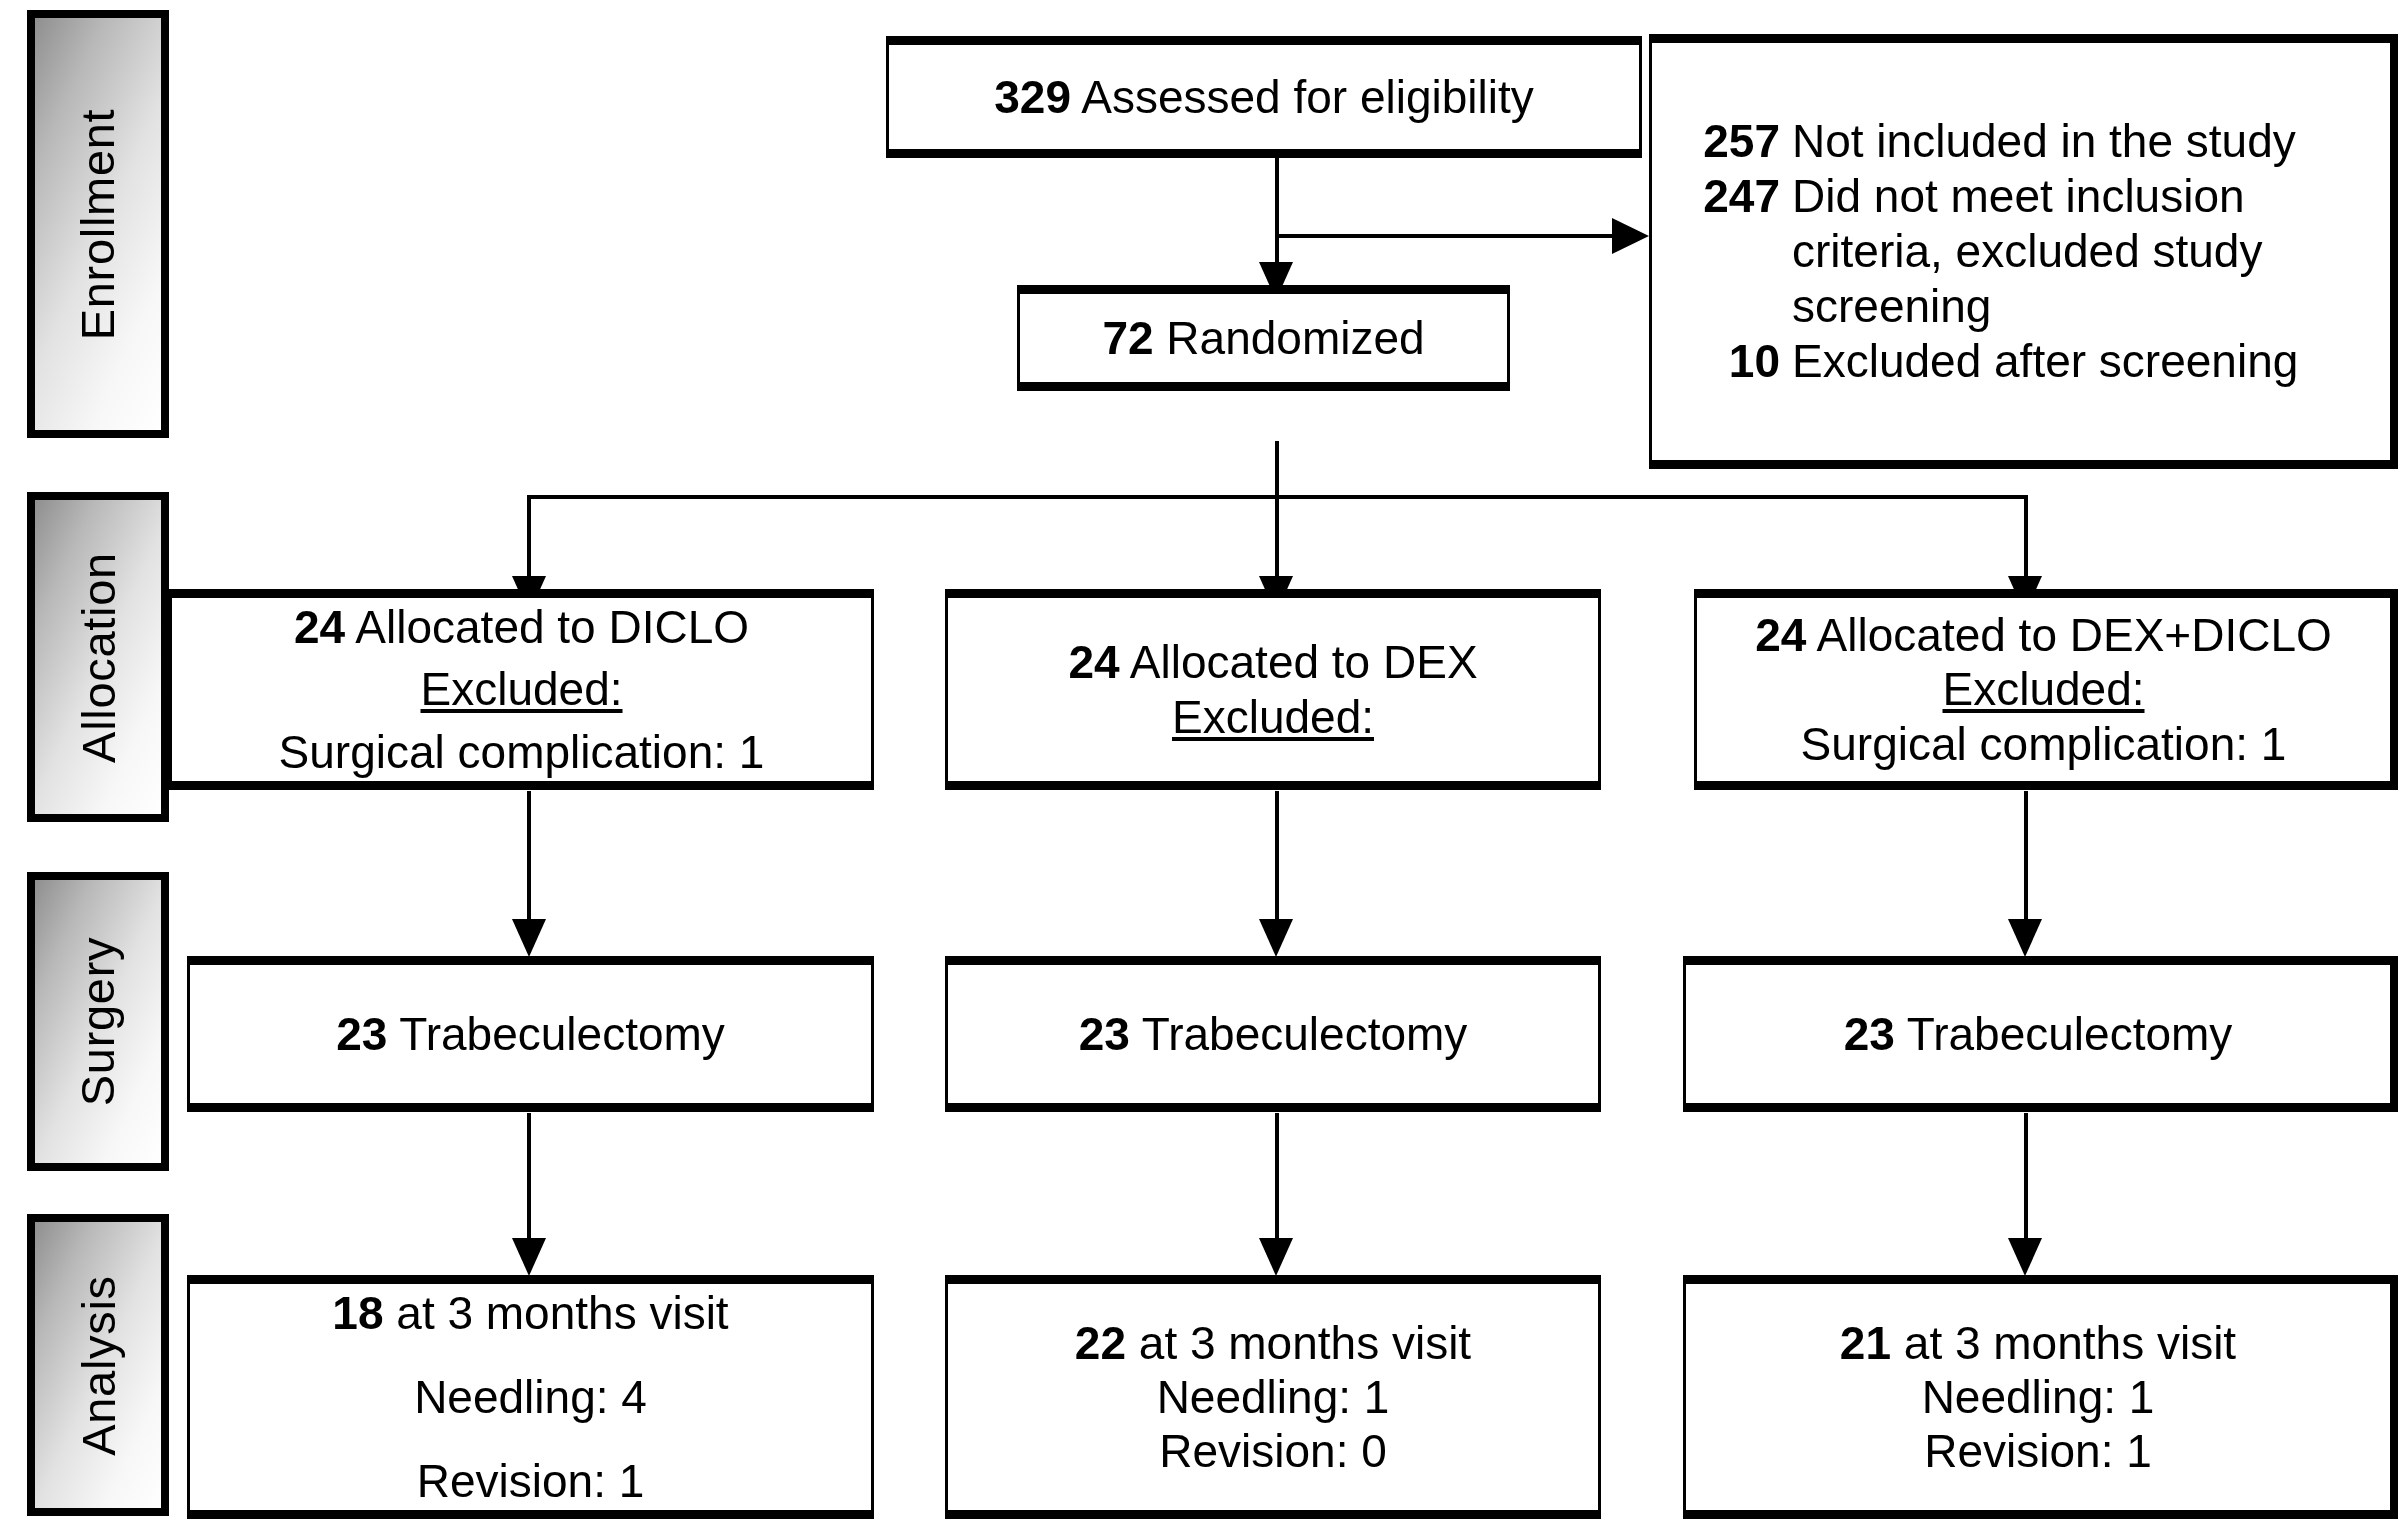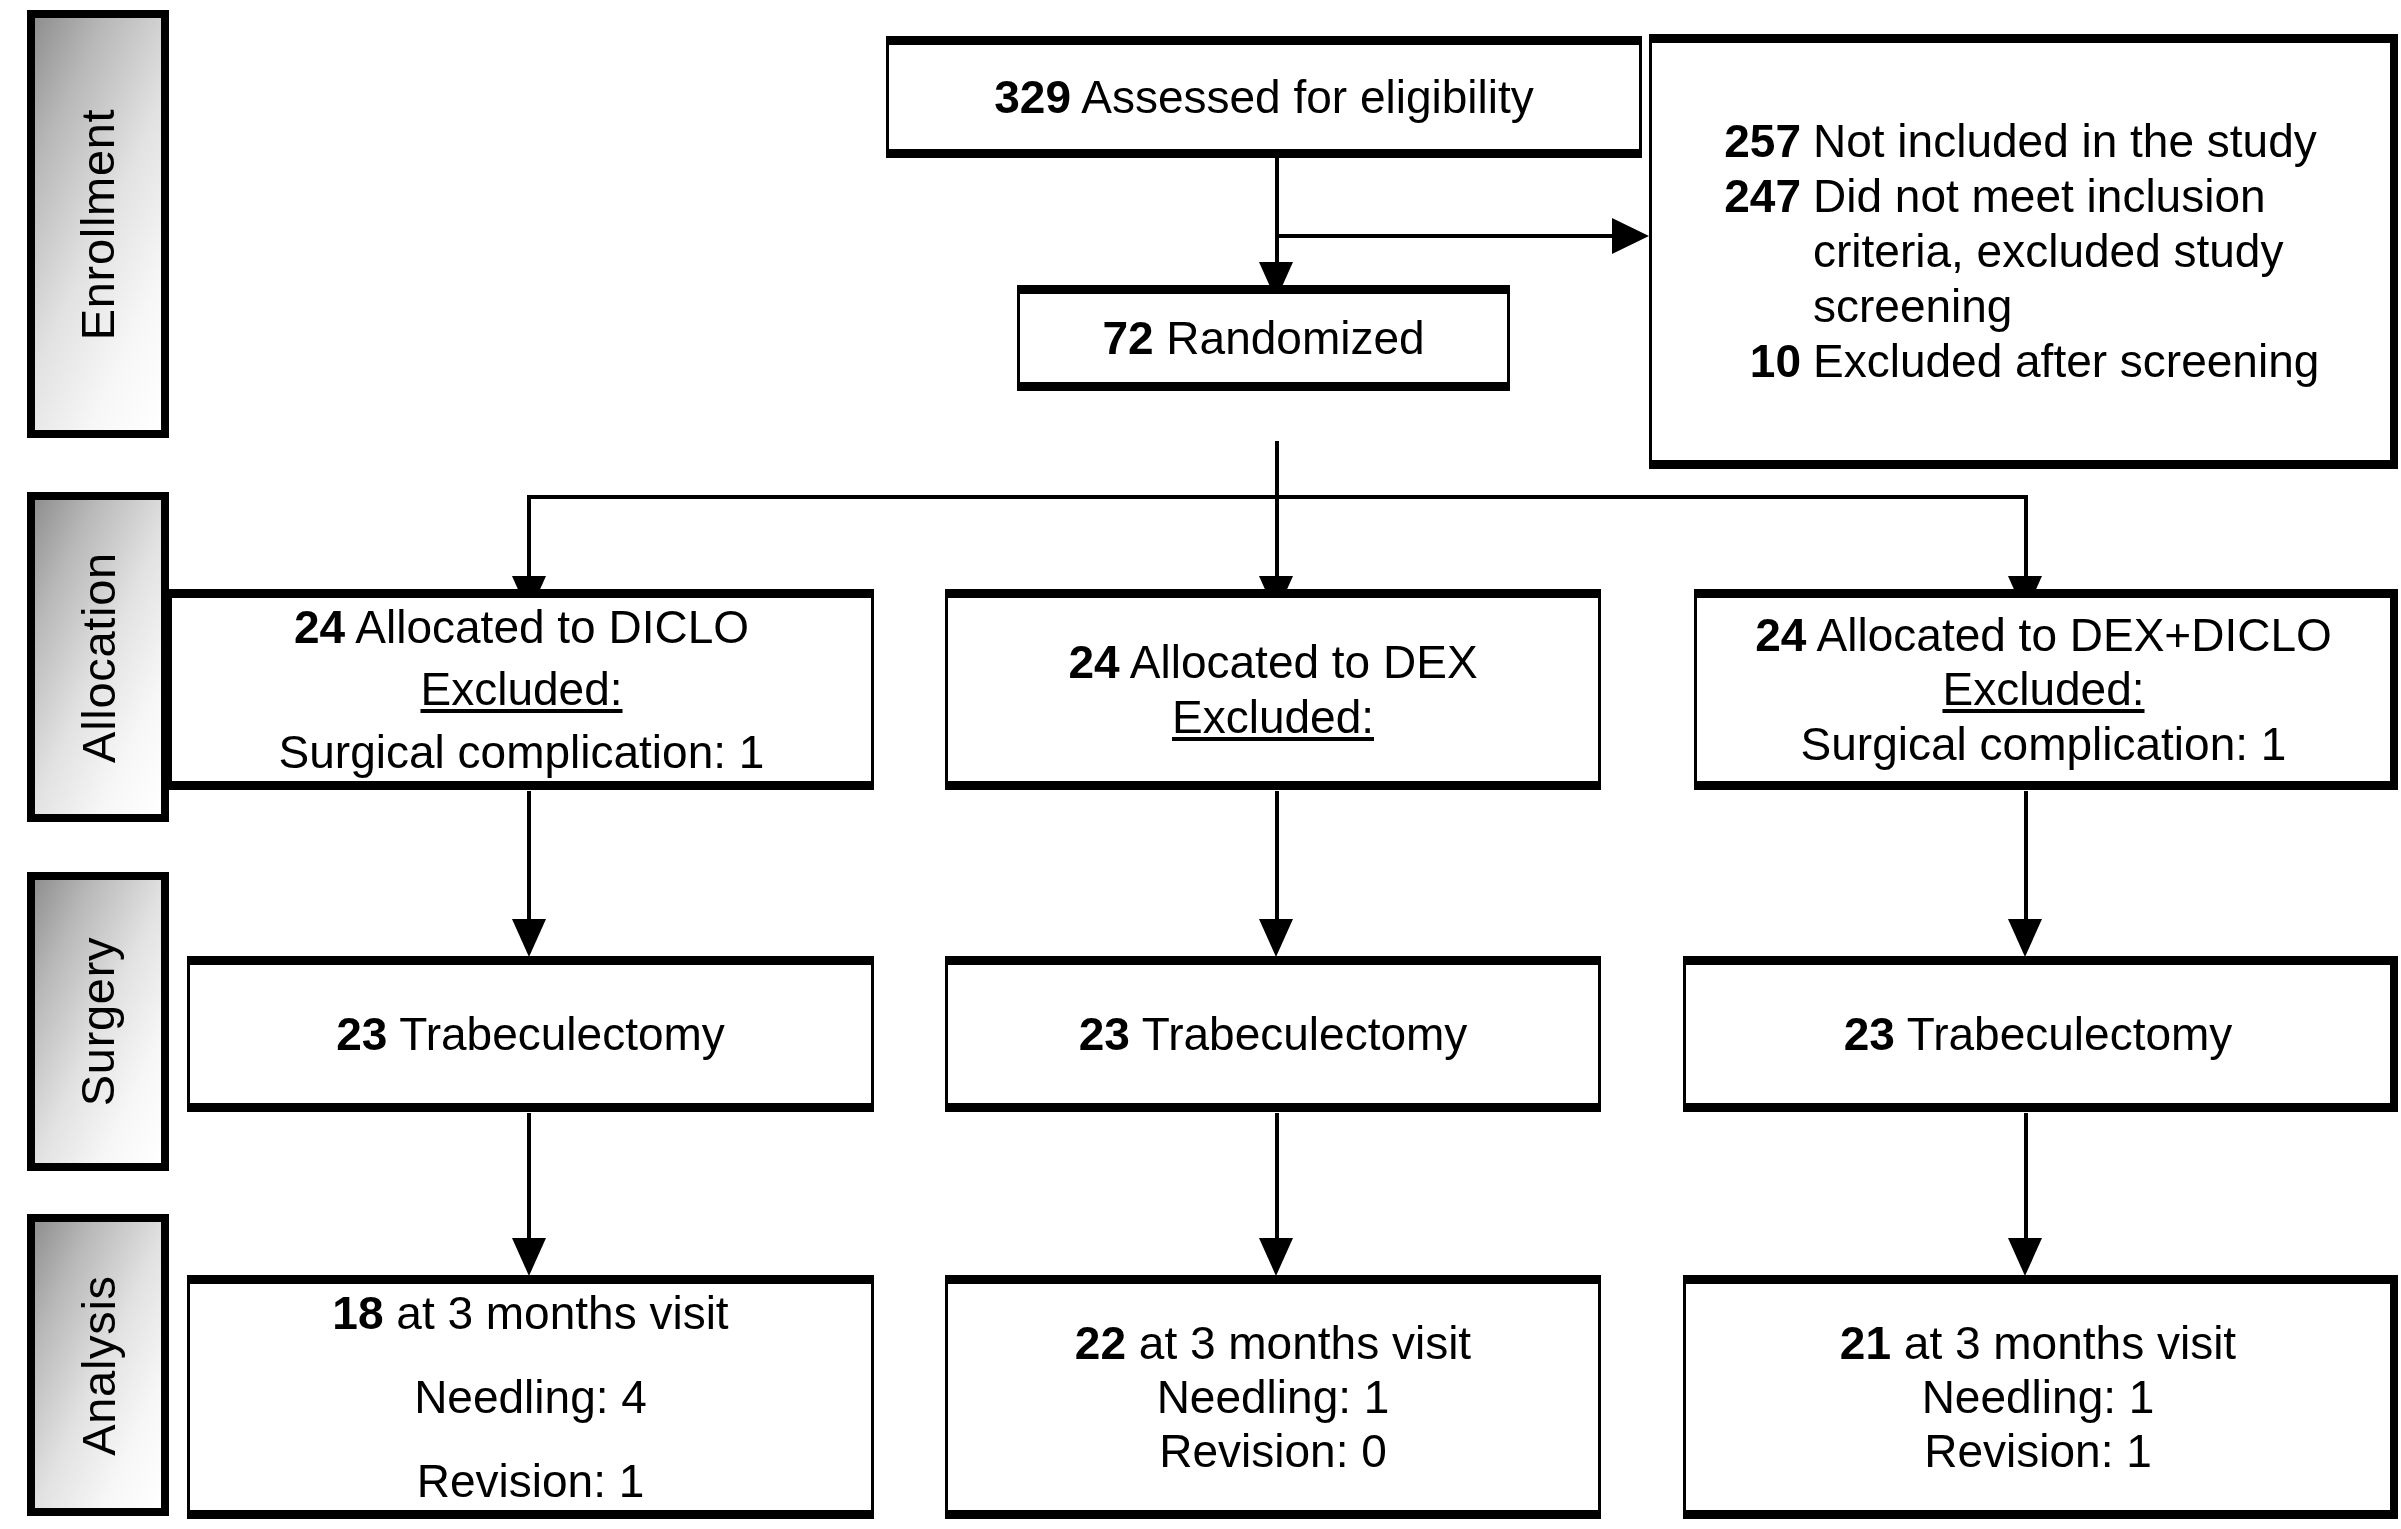--- a/index.html
+++ b/index.html
@@ -59,21 +59,21 @@
     line-height: 1.18;
     white-space: nowrap;
     text-align: center;
   }
   .line b { font-weight: bold; }
   .line .u { text-decoration: underline; text-underline-offset: 4.4px; }
 
   
   .excl-list {
     width: 100%;
-    padding-left: 51px;
+    padding-left: 30px;
     box-sizing: border-box;
   }
   .excl-item {
     display: flex;
     align-items: flex-start;
     font-size: 46px;
     line-height: 1.2;
   }
   .excl-num {
     flex: 0 0 98px;

